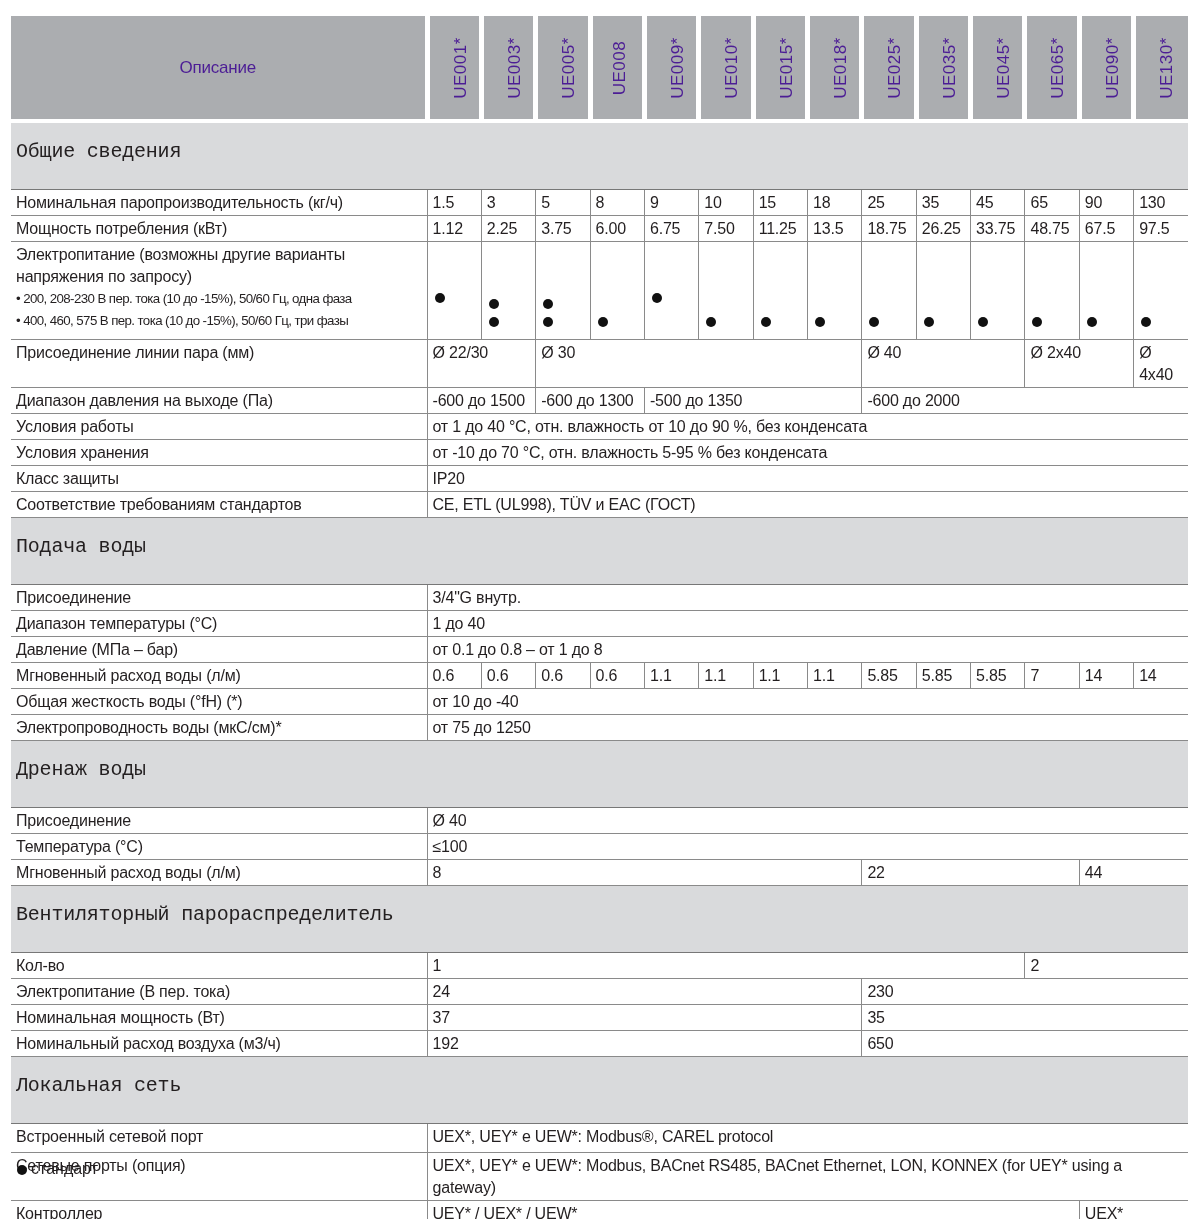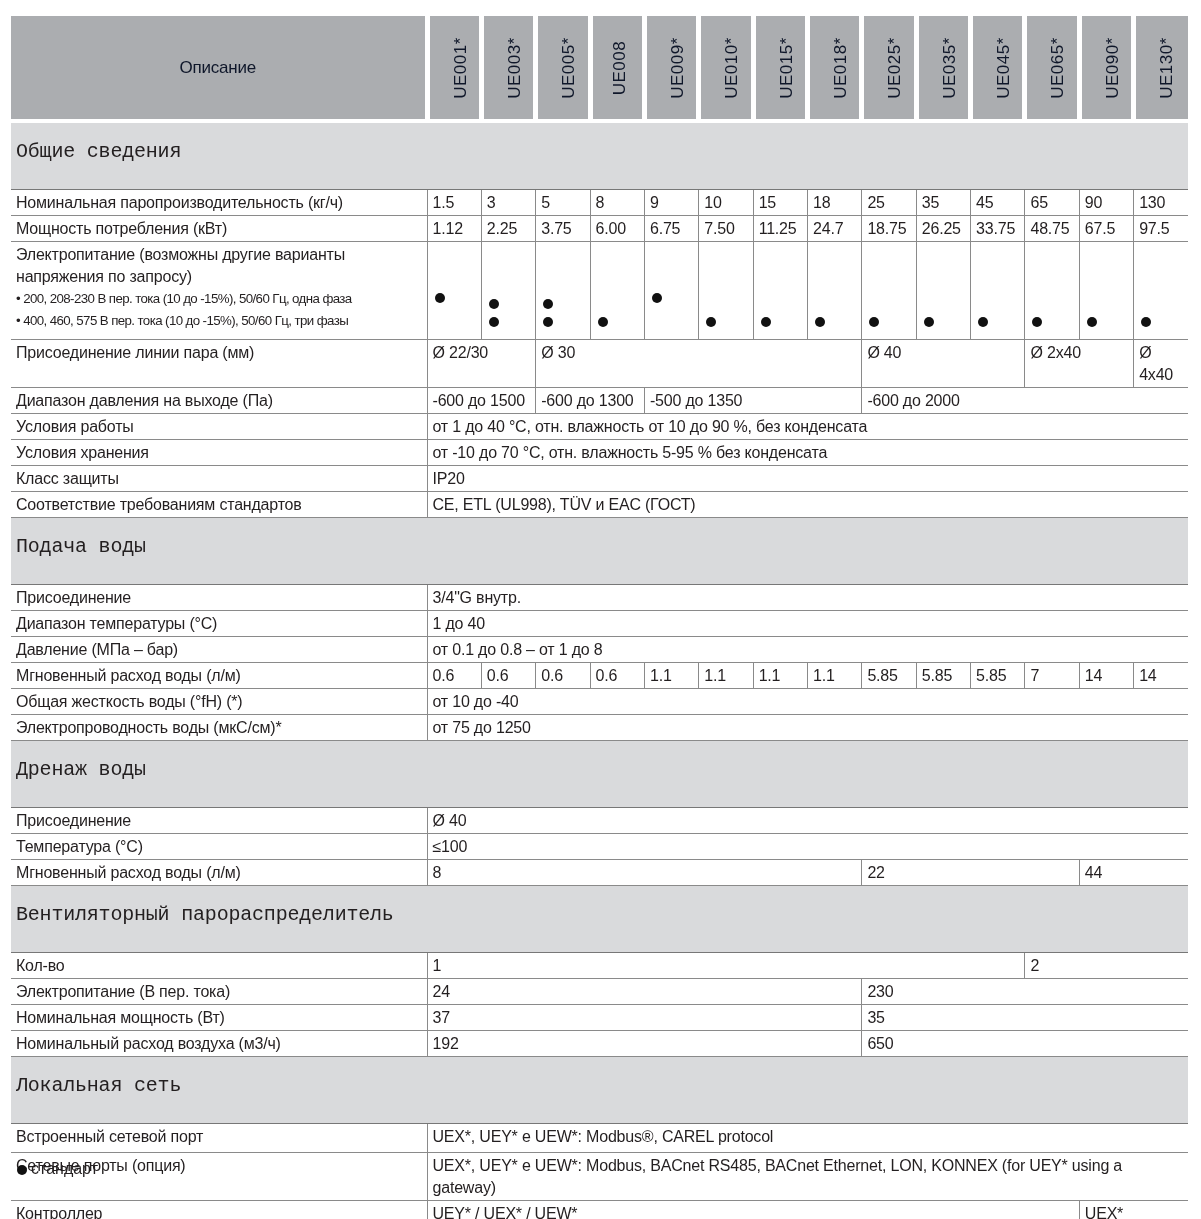--- a/index.html
+++ b/index.html
@@ -1,21 +1,21 @@
 <!DOCTYPE html>
 <html><head>
 <meta charset="utf-8">
 <style>
   html,body{margin:0;padding:0;background:#fff;}
   body{width:1201px;height:1219px;position:relative;overflow:hidden;font-family:"Liberation Sans","DejaVu Sans",sans-serif;color:#231f20;}
   #spec{position:absolute;left:11px;top:16px;width:1177px;}
   table{border-collapse:collapse;table-layout:fixed;width:1177px;font-size:16px;letter-spacing:-0.2px;}
   col.desc{width:416px;}
   col.m{width:54.36px;}
-  thead th{background:#abadb0;color:#0f172a;font-weight:normal;height:103px;padding:0;border-left:5px solid #fff;}
+  thead th{background:#abadb0;color:#4c1d95;font-weight:normal;height:103px;padding:0;border-left:5px solid #fff;}
   thead th.desc-h{border-left:none;font-size:17px;}
   thead th .vt{display:inline-block;transform:rotate(-90deg);white-space:nowrap;font-size:17px;letter-spacing:0.5px;}
   tr.gap td{height:4px;padding:0;border:none;background:#fff;}
   tr.sec td{background:#d9dadc;height:30px;padding:18px 5px;font-size:20px;border:none;border-bottom:1.5px solid #777;font-family:Liberation Mono, monospace;}
   tbody td{padding:2px 4px 1px 5px;vertical-align:top;border-bottom:1.5px solid #8a8a8a;border-left:1px solid #8a8a8a;line-height:22px;white-space:nowrap;overflow:hidden;}
   tbody td.lbl{border-left:none;}
   td.wrap{white-space:normal;}
   .elec .lbl{line-height:22px;}
   .small{font-size:13.3px;letter-spacing:-0.6px;line-height:22px;}
   .dot{display:inline-block;width:10px;height:10px;border-radius:50%;background:#111;margin:0 0 0 3px;}
@@ -91,21 +91,21 @@
         </tr>
     <tr id="r-pow">
       <td class="lbl">Мощность потребления (кВт)</td>
     <td>1.12</td>
           <td>2.25</td>
           <td>3.75</td>
           <td>6.00</td>
           <td>6.75</td>
           <td>7.50</td>
           <td>11.25</td>
-          <td>24.7</td>
+          <td>13.5</td>
           <td>18.75</td>
           <td>26.25</td>
           <td>33.75</td>
           <td>48.75</td>
           <td>67.5</td>
           <td>97.5</td>
         </tr>
     <tr class="elec" id="r-sup">
       <td class="lbl">
         <div>Электропитание (возможны другие варианты</div>

